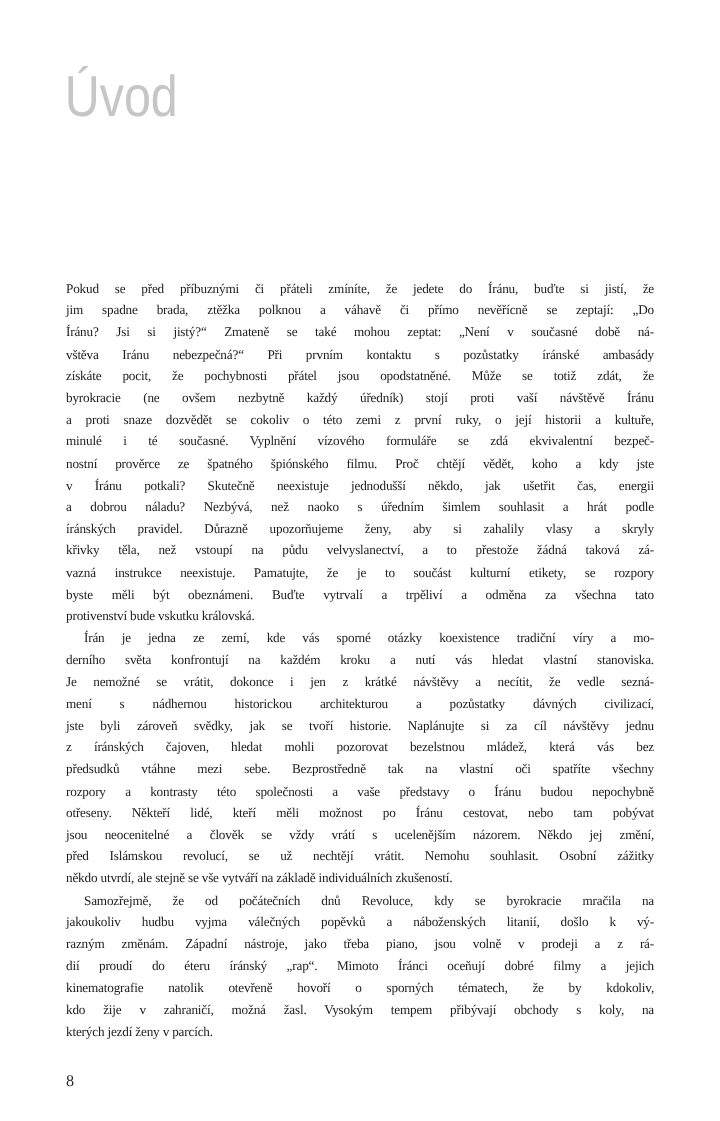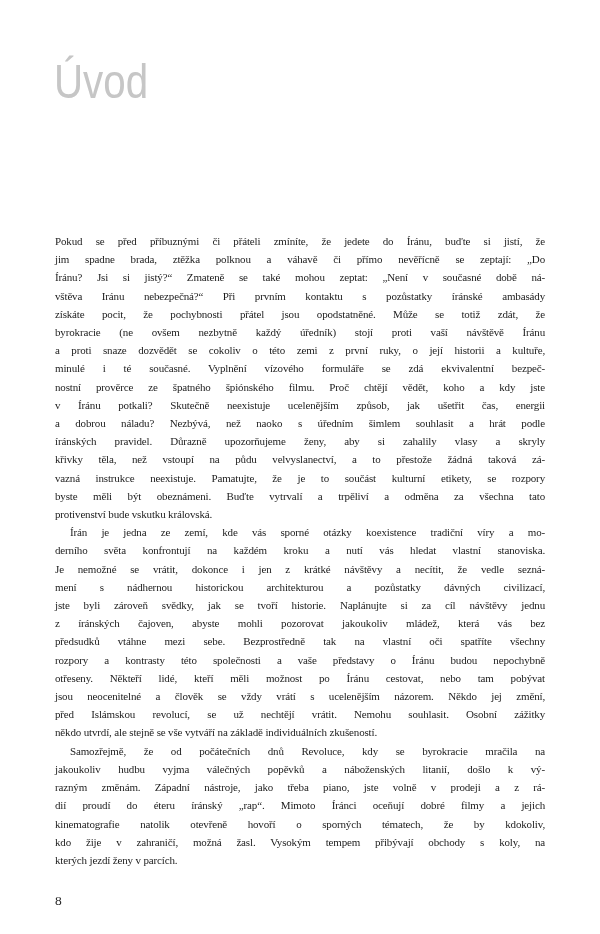--- a/index.html
+++ b/index.html
@@ -68,42 +68,42 @@
   <div class="body-text" style="color: rgb(28, 28, 28);">
       <div class="line">Pokud se před příbuznými či přáteli zmíníte, že jedete do Íránu, buďte si jistí, že</div>
       <div class="line">jim spadne brada, ztěžka polknou a váhavě či přímo nevěřícně se zeptají: „Do</div>
       <div class="line">Íránu? Jsi si jistý?“ Zmateně se také mohou zeptat: „Není v současné době ná-</div>
       <div class="line">vštěva Iránu nebezpečná?“ Při prvním kontaktu s pozůstatky íránské ambasády</div>
       <div class="line">získáte pocit, že pochybnosti přátel jsou opodstatněné. Může se totiž zdát, že</div>
       <div class="line">byrokracie (ne ovšem nezbytně každý úředník) stojí proti vaší návštěvě Íránu</div>
       <div class="line">a proti snaze dozvědět se cokoliv o této zemi z první ruky, o její historii a kultuře,</div>
       <div class="line">minulé i té současné. Vyplnění vízového formuláře se zdá ekvivalentní bezpeč-</div>
       <div class="line">nostní prověrce ze špatného špiónského filmu. Proč chtějí vědět, koho a kdy jste</div>
-      <div class="line">v Íránu potkali? Skutečně neexistuje ucelenějším způsob, jak ušetřit čas, energii</div>
+      <div class="line">v Íránu potkali? Skutečně neexistuje jednodušší někdo, jak ušetřit čas, energii</div>
       <div class="line">a dobrou náladu? Nezbývá, než naoko s úředním šimlem souhlasit a hrát podle</div>
       <div class="line">íránských pravidel. Důrazně upozorňujeme ženy, aby si zahalily vlasy a skryly</div>
       <div class="line">křivky těla, než vstoupí na půdu velvyslanectví, a to přestože žádná taková zá-</div>
       <div class="line">vazná instrukce neexistuje. Pamatujte, že je to součást kulturní etikety, se rozpory</div>
       <div class="line">byste měli být obeznámeni. Buďte vytrvalí a trpěliví a odměna za všechna tato</div>
       <div class="line para-end">protivenství bude vskutku královská.</div>
       <div class="line indent">Írán je jedna ze zemí, kde vás sporné otázky koexistence tradiční víry a mo-</div>
       <div class="line">derního světa konfrontují na každém kroku a nutí vás hledat vlastní stanoviska.</div>
       <div class="line">Je nemožné se vrátit, dokonce i jen z krátké návštěvy a necítit, že vedle sezná-</div>
       <div class="line">mení s nádhernou historickou architekturou a pozůstatky dávných civilizací,</div>
       <div class="line">jste byli zároveň svědky, jak se tvoří historie. Naplánujte si za cíl návštěvy jednu</div>
-      <div class="line">z íránských čajoven, abyste mohli pozorovat jakoukoliv mládež, která vás bez</div>
+      <div class="line">z íránských čajoven, hledat mohli pozorovat bezelstnou mládež, která vás bez</div>
       <div class="line">předsudků vtáhne mezi sebe. Bezprostředně tak na vlastní oči spatříte všechny</div>
       <div class="line">rozpory a kontrasty této společnosti a vaše představy o Íránu budou nepochybně</div>
       <div class="line">otřeseny. Někteří lidé, kteří měli možnost po Íránu cestovat, nebo tam pobývat</div>
       <div class="line">jsou neocenitelné a člověk se vždy vrátí s ucelenějším názorem. Někdo jej změní,</div>
       <div class="line">před Islámskou revolucí, se už nechtějí vrátit. Nemohu souhlasit. Osobní zážitky</div>
       <div class="line para-end">někdo utvrdí, ale stejně se vše vytváří na základě individuálních zkušeností.</div>
       <div class="line indent">Samozřejmě, že od počátečních dnů Revoluce, kdy se byrokracie mračila na</div>
       <div class="line">jakoukoliv hudbu vyjma válečných popěvků a náboženských litanií, došlo k vý-</div>
-      <div class="line">razným změnám. Západní nástroje, jako třeba piano, jste volně v prodeji a z rá-</div>
+      <div class="line">razným změnám. Západní nástroje, jako třeba piano, jsou volně v prodeji a z rá-</div>
       <div class="line">dií proudí do éteru íránský „rap“. Mimoto Íránci oceňují dobré filmy a jejich</div>
       <div class="line">kinematografie natolik otevřeně hovoří o sporných tématech, že by kdokoliv,</div>
       <div class="line">kdo žije v zahraničí, možná žasl. Vysokým tempem přibývají obchody s koly, na</div>
       <div class="line para-end">kterých jezdí ženy v parcích.</div>
     </div>
 
   <div class="page-number">8</div>
 </div>
 
 </body></html>

